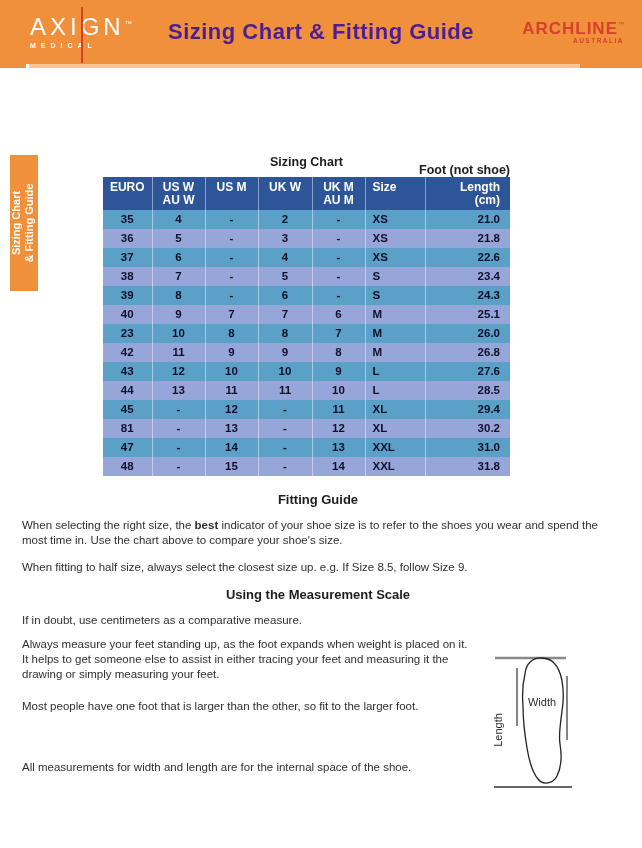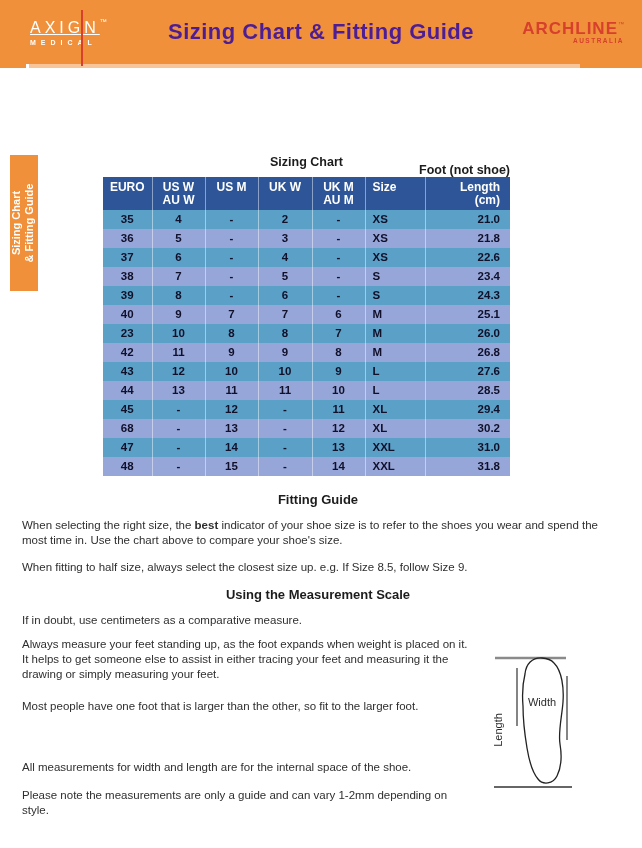--- a/index.html
+++ b/index.html
@@ -13,21 +13,21 @@
     height:848px;position:relative;background:#fff;overflow:hidden;
     font-family:"Liberation Sans",sans-serif;color:var(--body-text);
   }
   
   .band{height:64px;background:var(--orange);display:flex;align-items:center;position:relative;}
   .stripe{height:4px;background:linear-gradient(90deg,
       var(--orange) 0 26px,#ffffff 26px 29px,
       var(--orange-light) 29px calc(100% - 62px),
       var(--orange) calc(100% - 62px) 100%);}
   .axign{position:relative;margin-left:30px;color:#fff;line-height:1;}
-  .axign .nm{font-size:16px;font-weight:400;letter-spacing:4px;text-decoration:underline;}
+  .axign .nm{font-size:24px;font-weight:400;letter-spacing:4px;}
   .axign .tm{font-size:7px;vertical-align:9px;letter-spacing:0;}
   .axign .sub{font-size:7px;letter-spacing:5px;margin-top:3px;font-weight:700;}
   .axign .iline{position:absolute;left:51px;top:-8px;width:2px;height:56px;background:var(--red);}
   .page-title{position:absolute;left:50%;transform:translateX(-50%);
     color:#4c1d95;font-size:22px;font-weight:700;letter-spacing:.5px;white-space:nowrap;}
   .archline{margin-left:auto;margin-right:18px;color:var(--red);text-align:right;line-height:1;}
   .archline .nm{font-size:17px;font-weight:700;letter-spacing:1px;}
   .archline .tm{font-size:6px;vertical-align:8px;}
   .archline .sub{font-size:6.5px;letter-spacing:1.5px;margin-top:1px;font-weight:700;}
   
@@ -225,21 +225,21 @@
         <tr class="main">
           <td>45</td>
           <td>-</td>
           <td>12</td>
           <td>-</td>
           <td>11</td>
           <td>XL</td>
           <td>29.4</td>
         </tr>
         <tr class="alt">
-          <td>68</td>
+          <td>81</td>
           <td>-</td>
           <td>13</td>
           <td>-</td>
           <td>12</td>
           <td>XL</td>
           <td>30.2</td>
         </tr>
         <tr class="main">
           <td>47</td>
           <td>-</td>
@@ -265,21 +265,20 @@
 <div class="text-section">
   <h3>Fitting Guide</h3>
   <p class="p1"><span>When selecting the right size, the </span><b>best</b><span> indicator of your shoe size is to refer to the shoes you wear and spend the most time in. Use the chart above to compare your shoe's size.</span></p>
   <p class="p2">When fitting to half size, always select the closest size up. e.g. If Size 8.5, follow Size 9.</p>
 
   <h3>Using the Measurement Scale</h3>
   <p class="p3">If in doubt, use centimeters as a comparative measure.</p>
   <p class="p4">Always measure your feet standing up, as the foot expands when weight is placed on it. It helps to get someone else to assist in either tracing your feet and measuring it the drawing or simply measuring your feet.</p>
   <p class="p5">Most people have one foot that is larger than the other, so fit to the larger foot.</p>
   <p class="p6">All measurements for width and length are for the internal space of the shoe.</p>
-  <p class="p7">Please note the measurements are only a guide and can vary 1-2mm depending on style.</p>
 </div>
 
 <svg class="foot-diagram" viewBox="0 0 100 148" xmlns="http://www.w3.org/2000/svg">
   <line x1="9" y1="10" x2="80" y2="10" stroke="#8a8a8a" stroke-width="2.4"></line>
   <path d="M 56 10
     C 46 9.5, 40 16, 39 26
     C 37 34, 36 46, 37 58
     C 37 72, 39 88, 41 100
     C 43 112, 46 124, 52 131
     C 57 137.5, 67 136, 71 128

